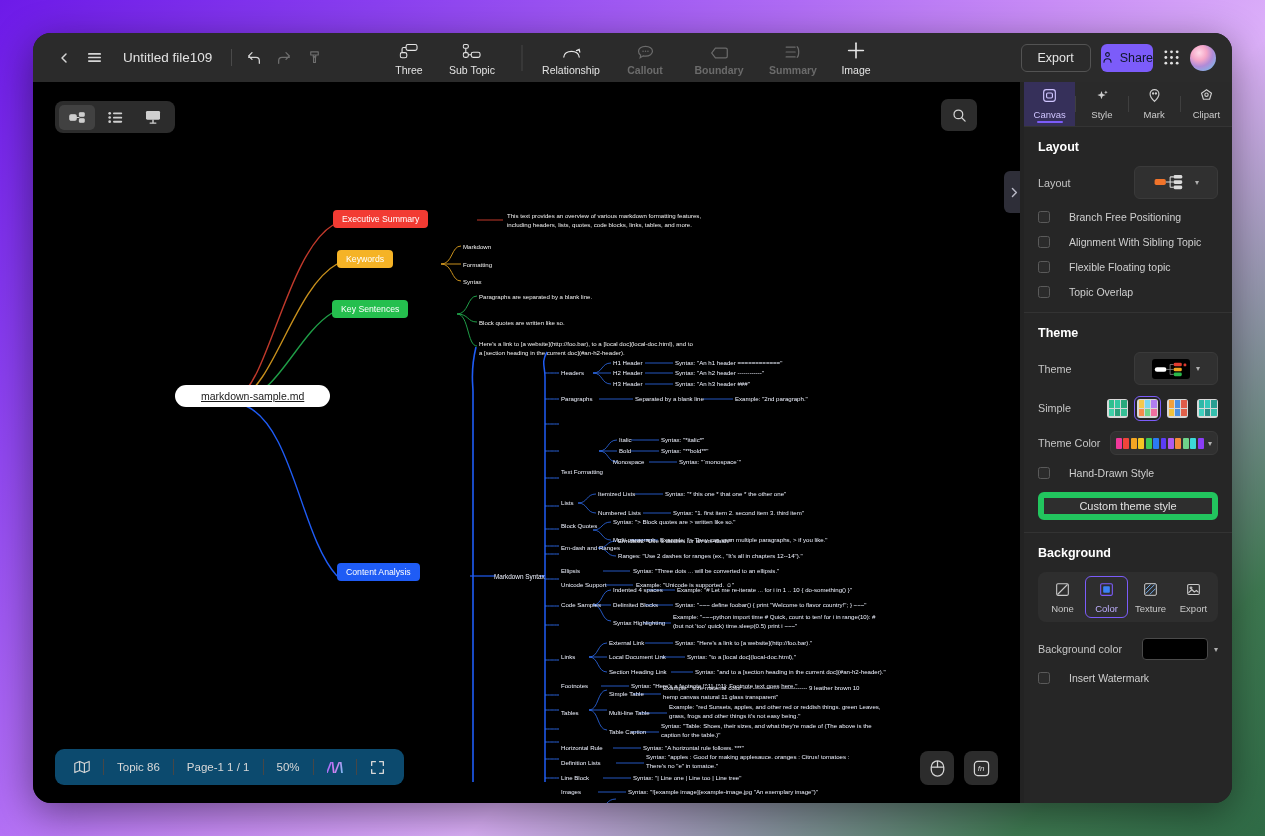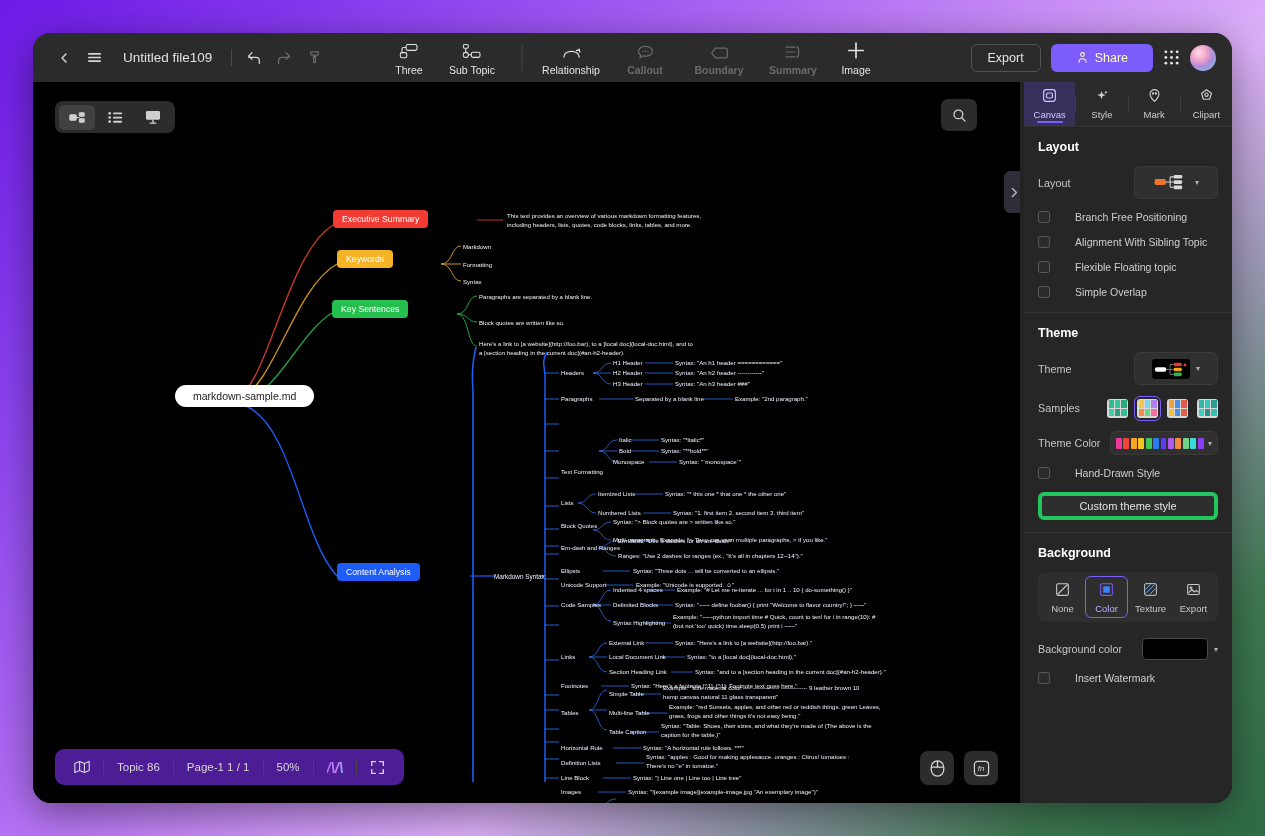--- a/index.html
+++ b/index.html
@@ -62,23 +62,23 @@
     display: flex; align-items: center; gap: 10px;
   }
   #export-btn {
     height: 28px; padding: 0 16px;
     border: 1px solid #535353; border-radius: 6px;
     background: transparent; color: #e5e5e5; font-size: 12.5px;
     cursor: pointer; display: flex; align-items: center;
     font-family: "Liberation Sans", sans-serif;
   }
   #share-btn {
-    height: 28px; padding: 0 25px;
+    height: 28px; padding: 0 0;
     border: none; border-radius: 6px;
-    background: #7c5cfa; color: #fef9c3; font-size: 12.5px;
+    background: #7c5cfa; color: #0f172a; font-size: 12.5px;
     cursor: pointer; display: flex; align-items: center; gap: 6px;
     font-family: "Liberation Sans", sans-serif;
   }
   #grid-btn { color: #e2e2e2; cursor: pointer; display:flex; }
   #avatar {
     width: 26px; height: 26px; border-radius: 50%;
     background: radial-gradient(circle at 35% 30%, #ffd9e8 0%, #f5a7c8 30%, #b08bd8 55%, #7fb6e8 85%);
     cursor: pointer;
   }
   
@@ -112,21 +112,21 @@
   #panel-collapse {
     position: absolute; right: -4px; top: 89px;
     width: 20px; height: 42px; background: #2e2e38;
     border-radius: 6px 0 0 6px;
     display: flex; align-items: center; justify-content: center;
     color: #b9b9c6; cursor: pointer; z-index: 6; font-size: 11px;
   }
   
   #status-bar {
     position: absolute; left: 22px; bottom: 18px;
-    height: 36px; background: #4c1d95; border-radius: 9px;
+    height: 36px; background: #0c4a6e; border-radius: 9px;
     display: flex; align-items: center; padding: 0 6px; z-index: 5;
   }
   .sb-cell {
     height: 100%; display: flex; align-items: center;
     padding: 0 13px; color: #d8d8d8; font-size: 11.5px;
     cursor: pointer; white-space: nowrap;
   }
   .sb-sep { width: 1px; height: 16px; background: #474747; }
   #ai-glyph {
     font-weight: bold; font-style: italic; font-size: 15px;
@@ -147,22 +147,22 @@
   #mindmap { position: absolute; inset: 0; }
   #mm-svg { position: absolute; left: 0; top: 0; }
   .node {
     position: absolute; border-radius: 4px;
     font-size: 8.5px; color: #fff; white-space: nowrap;
     display: flex; align-items: center; justify-content: center;
     cursor: pointer;
   }
   #node-root {
     background: #fff; color: #1b1b1b; border-radius: 13px;
-    padding: 5px 18px; font-size: 10.5px;
-    left: 142px; top: 303px;
+    padding: 5px 26px; font-size: 10.5px;
+    left: 142px; top: 303px; text-decoration: underline;
   }
   #node-exec { background: #f23b33; padding: 4px 9px; left: 300px; top: 128px; font-size: 8.7px; }
   #node-keyw { background: #f5b326; padding: 4px 9px; left: 304px; top: 168px; font-size: 8.7px; }
   #node-keys { background: #25bf4e; padding: 4px 9px; left: 299px; top: 218px; font-size: 8.7px; }
   #node-cont { background: #1f5cf5; padding: 4px 9px; left: 304px; top: 481px; font-size: 8.7px; }
   .leaf {
     position: absolute; color: #f2f2f2; font-size: 6.1px;
     line-height: 1.45; white-space: pre-line; cursor: pointer;
   }
   .leaf.b { color: #eef2ff; }
@@ -201,42 +201,42 @@
   .ctl-box {
     background: #303030; border: 1px solid #3a3a3a; border-radius: 6px;
     height: 33px; width: 84px; display: flex; align-items: center;
     justify-content: center; gap: 6px; cursor: pointer;
   }
   .ctl-btn {
     background: #2e2e2e; border: 1px solid #4a4a4a; border-radius: 6px;
     height: 25px; width: 84px; display: flex; align-items: center;
     justify-content: center; color: #e3e3e3; font-size: 10.8px; cursor: pointer;
   }
-  .chk-row { display: flex; align-items: flex-end; gap: 25px; margin-bottom: 13px; cursor: pointer; }
+  .chk-row { display: flex; align-items: flex-end; gap: 19px; margin-bottom: 13px; cursor: pointer; }
   .chk {
     width: 12px; height: 12px; border: 1px solid #5a5a5a;
     border-radius: 2.5px; background: #2b2b2b; flex: none;
   }
   .chk-label { color: #cfcfcf; font-size: 10.5px; }
   .chev { color: #b0b0b0; font-size: 8px; }
   .rainbow-sw {
     width: 21px; height: 19px; border-radius: 3px;
     display: grid; grid-template-columns: 1fr 1fr 1fr; grid-template-rows: 1fr 1fr;
     gap: 1px; padding: 1.5px; background: #d8d8d8; cursor: pointer;
   }
   .rainbow-sw.sel { outline: 1.5px solid #7c5cfa; outline-offset: 2px; }
   .rainbow-sw i { display: block; }
   #theme-color-box {
     background: #303030; border: 1px solid #3a3a3a; border-radius: 6px;
     height: 24px; width: 108px; display: flex; align-items: center;
     padding: 0 5px; gap: 1.5px; cursor: pointer;
   }
   #theme-color-box i { width: 7px; height: 11px; border-radius: 1px; display: block; }
   #custom-theme-btn {
-    width: 100%; height: 28px; border: 4px solid #22c55e; border-radius: 6px;
+    width: 100%; height: 28px; border: 6px solid #22c55e; border-radius: 6px;
     background: #2e2e2e; color: #e2e2e2; font-size: 11px; cursor: pointer;
     display: flex; align-items: center; justify-content: center; margin-top: 2px;
     font-family: "Liberation Sans", sans-serif;
   }
   #bg-modes {
     display: flex; background: #2e2e2e; border-radius: 8px; padding: 4px; gap: 2px;
   }
   .bg-mode {
     flex: 1; display: flex; flex-direction: column; align-items: center;
     gap: 4px; padding: 6px 0 4px; border-radius: 6px; cursor: pointer;
@@ -766,21 +766,21 @@
       <div class="chk-row">
         <span class="chk"></span>
         <span class="chk-label">Alignment With Sibling Topic</span>
       </div>
       <div class="chk-row">
         <span class="chk"></span>
         <span class="chk-label">Flexible Floating topic</span>
       </div>
       <div class="chk-row" style="margin-bottom:2px">
         <span class="chk"></span>
-        <span class="chk-label">Simple Overlap</span>
+        <span class="chk-label">Topic Overlap</span>
       </div>
     </div>
 
     <div class="section">
       <div class="sec-title">Theme</div>
       <div class="row">
         <span class="row-label">Theme</span>
         <div class="ctl-box">
           <span style="display:flex;background:#000;border-radius:3px;padding:1px">
             <svg width="36" height="18" viewBox="0 0 40 20" fill="none">
@@ -789,21 +789,21 @@
               <rect x="23" y="3" width="9" height="4" rx="1.5" fill="#e03b2f"></rect>
               <rect x="23" y="8.6" width="9" height="4" rx="1.5" fill="#f0a623"></rect>
               <rect x="23" y="14" width="9" height="4" rx="1.5" fill="#2ab84a"></rect>
               <rect x="34" y="4" width="3" height="3" rx="1" fill="#e03b2f"></rect>
             </svg>
           </span>
           <span class="chev">▾</span>
         </div>
       </div>
       <div class="row">
-        <span class="row-label">Samples</span>
+        <span class="row-label">Simple</span>
         <div style="display:flex;gap:9px;align-items:center">
           <div class="rainbow-sw">
             <i style="background:#2fbf8f"></i>
               <i style="background:#35c6a0"></i>
               <i style="background:#2aa87c"></i>
             <i style="background:#3ecfa8"></i>
               <i style="background:#29a07a"></i>
               <i style="background:#34bf95"></i>
           </div>
           <div class="rainbow-sw sel">

